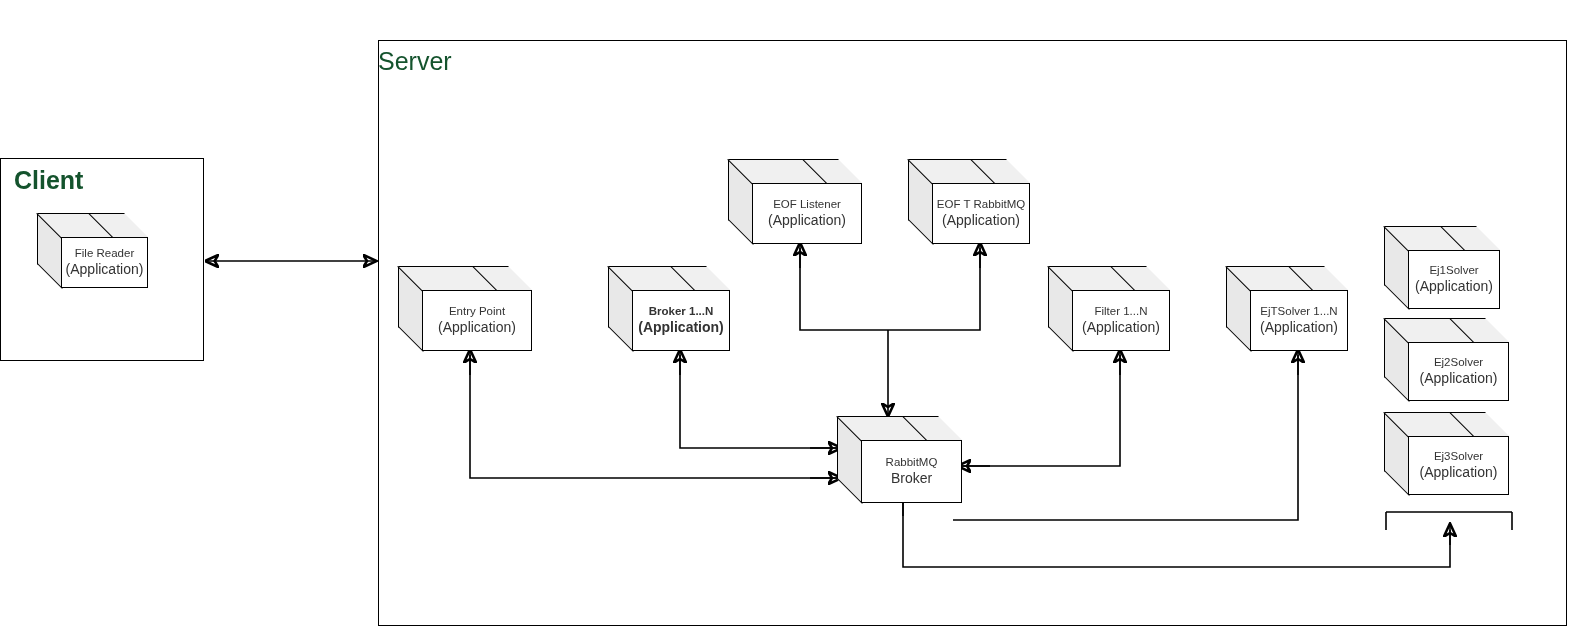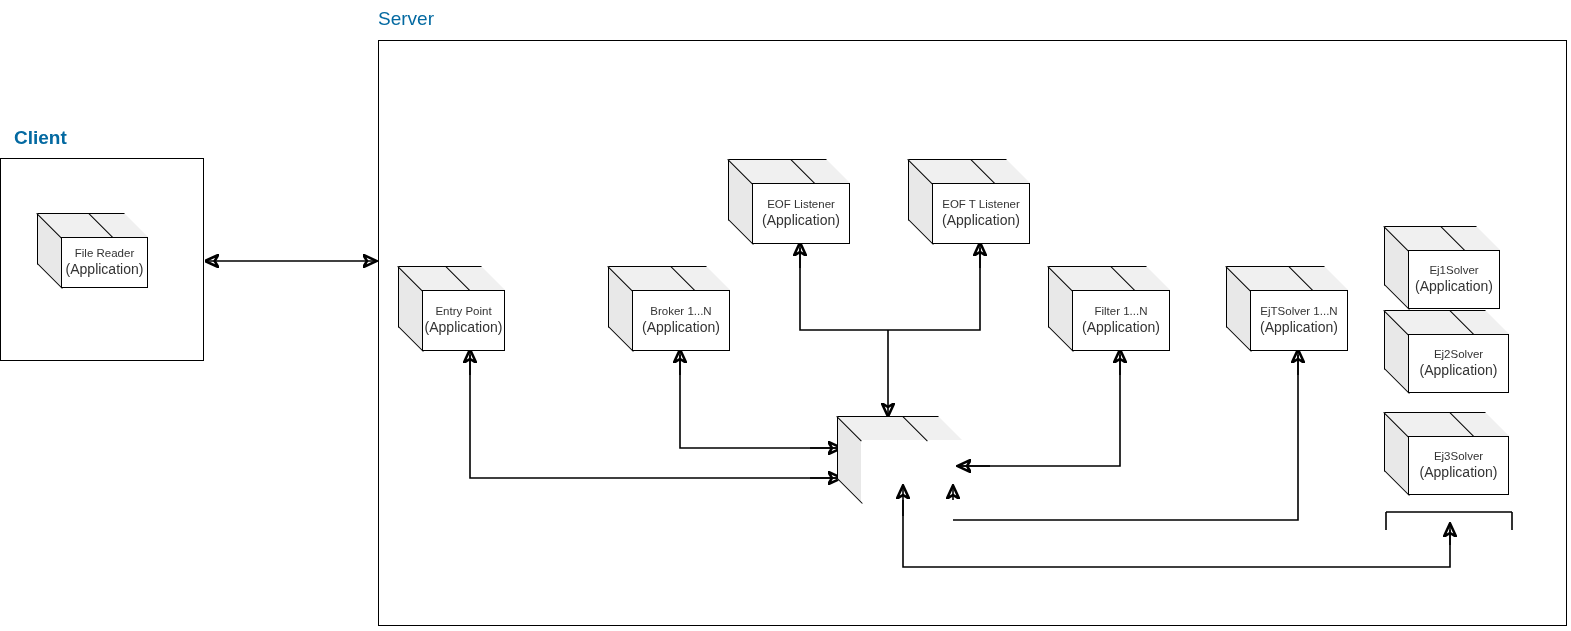--- a/index.html
+++ b/index.html
@@ -12,24 +12,25 @@
   }
   #canvas {
     position: relative;
     width: 1571px;
     height: 631px;
     background: #ffffff;
     overflow: hidden;
   }
   .zone-label {
     position: absolute;
-    font-size: 19px;
-    color: #0369a1;
+    font-size: 25px;
+    color: #14532d;
     white-space: nowrap;
     line-height: 1;
+    margin-top: 40px;
   }
   .zone-box {
     position: absolute;
     border: 1.5px solid #000000;
     background: transparent;
     box-sizing: border-box;
   }
   
   .cube {
     position: absolute;
@@ -182,64 +183,64 @@
     <div class="face-left"></div>
     <div class="edge-diag-top"></div>
     <div class="edge-diag-right"></div>
     <div class="edge-diag-bottom"></div>
     <div class="face-front">
       <span class="cube-title">File Reader</span>
       <span class="cube-sub">(Application)</span>
     </div>
   </div>
 
-  <div class="cube" style="left:398px; top:266px; width:107px; height:85px;border-radius:14px;">
+  <div class="cube" style="left:398px; top:266px; width:134px; height:85px;border-radius:14px;">
     <div class="face-top"></div>
     <div class="face-left"></div>
     <div class="edge-diag-top"></div>
     <div class="edge-diag-right"></div>
     <div class="edge-diag-bottom"></div>
     <div class="face-front">
       <span class="cube-title">Entry Point</span>
       <span class="cube-sub">(Application)</span>
     </div>
   </div>
 
-  <div class="cube" style="left:608px; top:266px; width:122px; height:85px;">
+  <div class="cube" style="left:608px; top:266px; width:122px; height:85px;font-weight:bold;">
     <div class="face-top"></div>
     <div class="face-left"></div>
     <div class="edge-diag-top"></div>
     <div class="edge-diag-right"></div>
     <div class="edge-diag-bottom"></div>
     <div class="face-front">
       <span class="cube-title">Broker 1...N</span>
       <span class="cube-sub">(Application)</span>
     </div>
   </div>
 
-  <div class="cube" style="left:728px; top:159px; width:122px; height:85px;">
+  <div class="cube" style="left:728px; top:159px; width:122px; height:85px;padding-left:12px;">
     <div class="face-top"></div>
     <div class="face-left"></div>
     <div class="edge-diag-top"></div>
     <div class="edge-diag-right"></div>
     <div class="edge-diag-bottom"></div>
     <div class="face-front">
       <span class="cube-title">EOF Listener</span>
       <span class="cube-sub">(Application)</span>
     </div>
   </div>
 
   <div class="cube" style="left:908px; top:159px; width:122px; height:85px;">
     <div class="face-top"></div>
     <div class="face-left"></div>
     <div class="edge-diag-top"></div>
     <div class="edge-diag-right"></div>
     <div class="edge-diag-bottom"></div>
     <div class="face-front">
-      <span class="cube-title">EOF T Listener</span>
+      <span class="cube-title">EOF T RabbitMQ</span>
       <span class="cube-sub">(Application)</span>
     </div>
   </div>
 
   <div class="cube" style="left:1048px; top:266px; width:122px; height:85px;text-decoration:underline;">
     <div class="face-top"></div>
     <div class="face-left"></div>
     <div class="edge-diag-top"></div>
     <div class="edge-diag-right"></div>
     <div class="edge-diag-bottom"></div>
@@ -266,21 +267,21 @@
     <div class="face-left"></div>
     <div class="edge-diag-top"></div>
     <div class="edge-diag-right"></div>
     <div class="edge-diag-bottom"></div>
     <div class="face-front">
       <span class="cube-title">Ej1Solver</span>
       <span class="cube-sub">(Application)</span>
     </div>
   </div>
 
-  <div class="cube" style="left:1384px; top:310px; width:125px; height:83px;">
+  <div class="cube" style="left:1384px; top:318px; width:125px; height:83px;">
     <div class="face-top"></div>
     <div class="face-left"></div>
     <div class="edge-diag-top"></div>
     <div class="edge-diag-right"></div>
     <div class="edge-diag-bottom"></div>
     <div class="face-front">
       <span class="cube-title">Ej2Solver</span>
       <span class="cube-sub">(Application)</span>
     </div>
   </div>
@@ -296,15 +297,19 @@
       <span class="cube-sub">(Application)</span>
     </div>
   </div>
 
   <div class="cube" style="left:837px; top:416px; width:125px; height:87px;">
     <div class="face-top"></div>
     <div class="face-left"></div>
     <div class="edge-diag-top"></div>
     <div class="edge-diag-right"></div>
     <div class="edge-diag-bottom"></div>
+    <div class="face-front">
+      <span class="cube-title">RabbitMQ</span>
+      <span class="cube-sub">Broker</span>
+    </div>
   </div>
 
 </div>
 
 </body></html>

